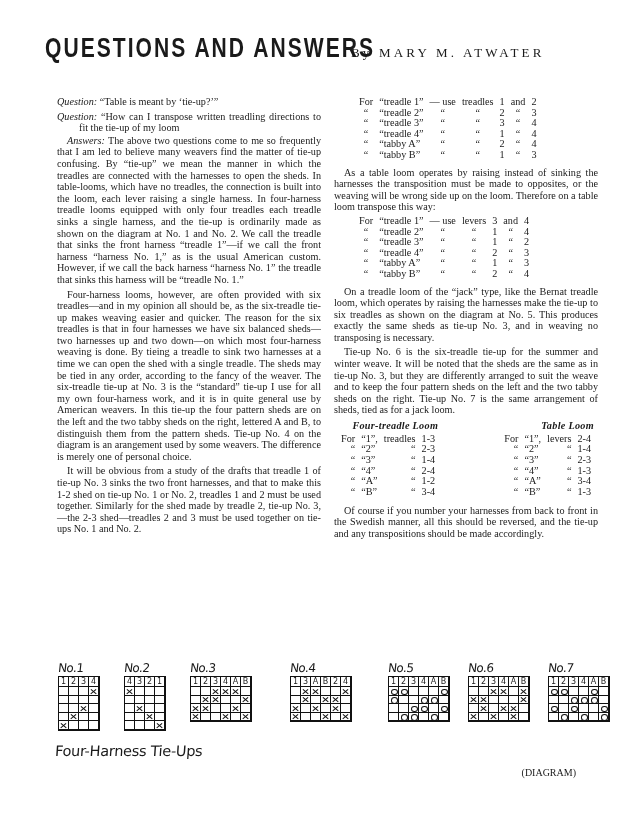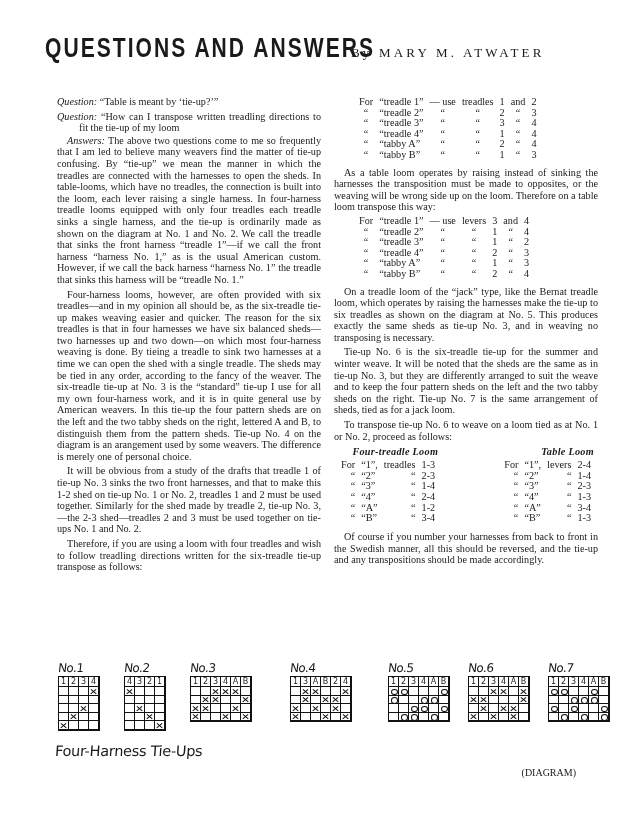--- a/index.html
+++ b/index.html
@@ -58,21 +58,20 @@
   <span class="title">QUESTIONS AND ANSWERS</span>
   <span class="byline">By MARY M. ATWATER</span>
 </div>
 
 <div class="col left">
   <p class="q"><span class="lbl">Question:</span><span> “Table is meant by ‘tie-up?’”</span></p>
   <p class="q2"><span class="lbl">Question:</span><span> “How can I transpose written treadling directions to fit the tie-up of my loom</span></p>
   <p><span class="lbl">Answers:</span><span> The above two questions come to me so frequently that I am led to believe many weavers find the matter of tie-up confusing. By “tie-up” we mean the manner in which the treadles are connected with the harnesses to open the sheds. In table-looms, which have no treadles, the connection is built into the loom, each lever raising a single harness. In four-harness treadle looms equipped with only four treadles each treadle sinks a single harness, and the tie-up is ordinarily made as shown on the diagram at No. 1 and No. 2. We call the treadle that sinks the front harness “treadle 1”—if we call the front harness “harness No. 1,” as is the usual American custom. However, if we call the back harness “harness No. 1” the treadle that sinks this harness will be “treadle No. 1.”</span></p>
   <p>Four-harness looms, however, are often provided with six treadles—and in my opinion all should be, as the six-treadle tie-up makes weaving easier and quicker. The reason for the six treadles is that in four harnesses we have six balanced sheds—two harnesses up and two down—on which most four-harness weaving is done. By tieing a treadle to sink two harnesses at a time we can open the shed with a single treadle. The sheds may be tied in any order, according to the fancy of the weaver. The six-treadle tie-up at No. 3 is the “standard” tie-up I use for all my own four-harness work, and it is in quite general use by American weavers. In this tie-up the four pattern sheds are on the left and the two tabby sheds on the right, lettered A and B, to distinguish them from the pattern sheds. Tie-up No. 4 on the diagram is an arangement used by some weavers. The difference is merely one of personal choice.</p>
   <p>It will be obvious from a study of the drafts that treadle 1 of tie-up No. 3 sinks the two front harnesses, and that to make this 1-2 shed on tie-up No. 1 or No. 2, treadles 1 and 2 must be used together. Similarly for the shed made by treadle 2, tie-up No. 3,—the 2-3 shed—treadles 2 and 3 must be used together on tie-ups No. 1 and No. 2.</p>
-  <p>Therefore, if you are using a loom with four treadles and wish to follow treadling directions written for the six-treadle tie-up transpose as follows:</p>
 </div>
 
 <div class="col right">
   <table class="trans">
     <tbody id="treadle-tbody">
         <tr>
           <td>For</td>
           <td>“treadle 1”</td>
           <td>— use</td>
           <td>treadles</td>
@@ -181,21 +180,20 @@
           <td class="c">“</td>
           <td class="c">“</td>
           <td class="c">2</td>
           <td class="c">“</td>
           <td class="c">4</td>
         </tr>
       </tbody>
   </table>
   <p>On a treadle loom of the “jack” type, like the Bernat treadle loom, which operates by raising the harnesses make the tie-up to six treadles as shown on the diagram at No. 5. This produces exactly the same sheds as tie-up No. 3, and in weaving no transposing is necessary.</p>
   <p>Tie-up No. 6 is the six-treadle tie-up for the summer and winter weave. It will be noted that the sheds are the same as in tie-up No. 3, but they are differently arranged to suit the weave and to keep the four pattern sheds on the left and the two tabby sheds on the right. Tie-up No. 7 is the same arrangement of sheds, tied as for a jack loom.</p>
-  <p>To transpose tie-up No. 6 to weave on a loom tied as at No. 1 or No. 2, proceed as follows:</p>
   <div class="loomtables">
     <div class="loomtable">
       <h4>Four-treadle Loom</h4>
       <table>
           <tbody id="ft-tbody">
             <tr>
               <td>For</td>
               <td>“1”,</td>
               <td>treadles</td>
               <td class="c">1-3</td>

